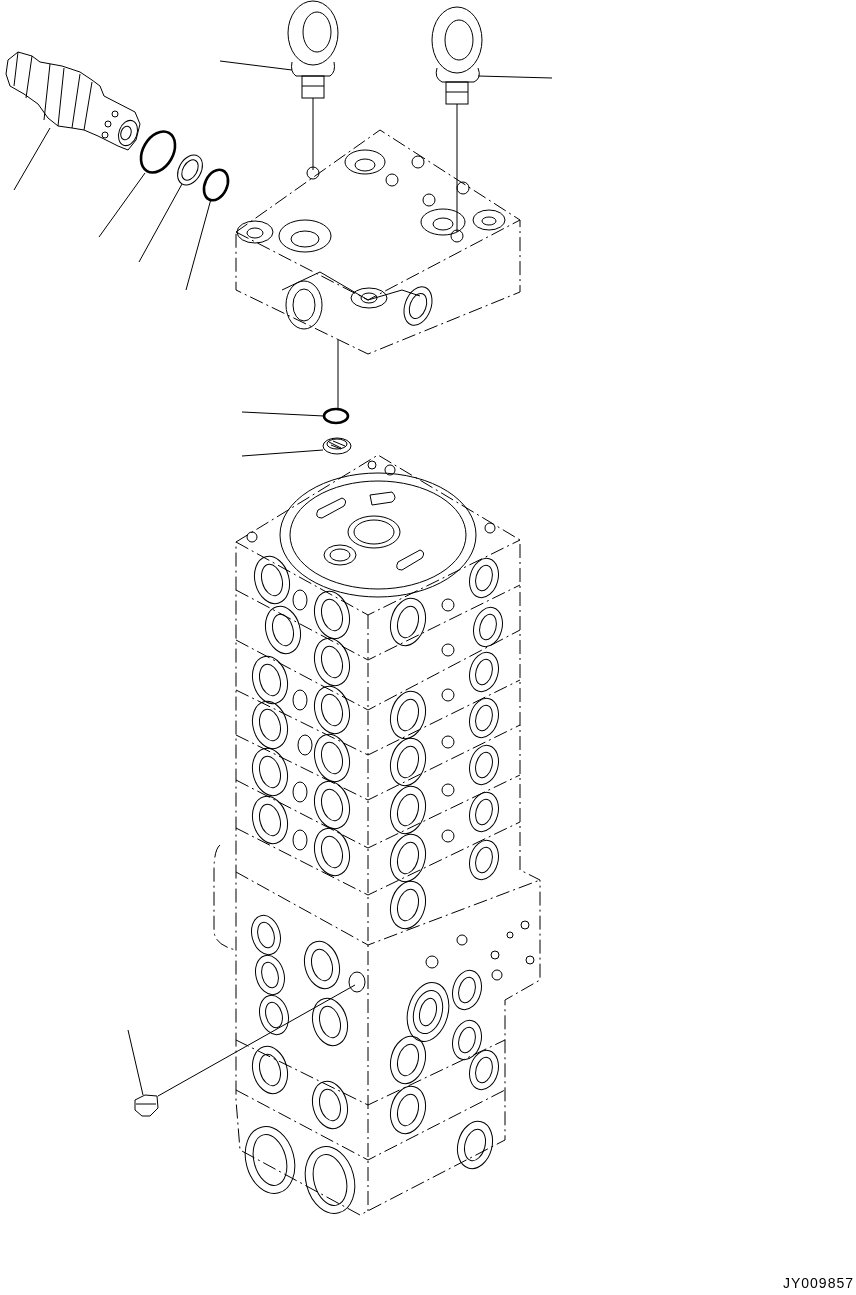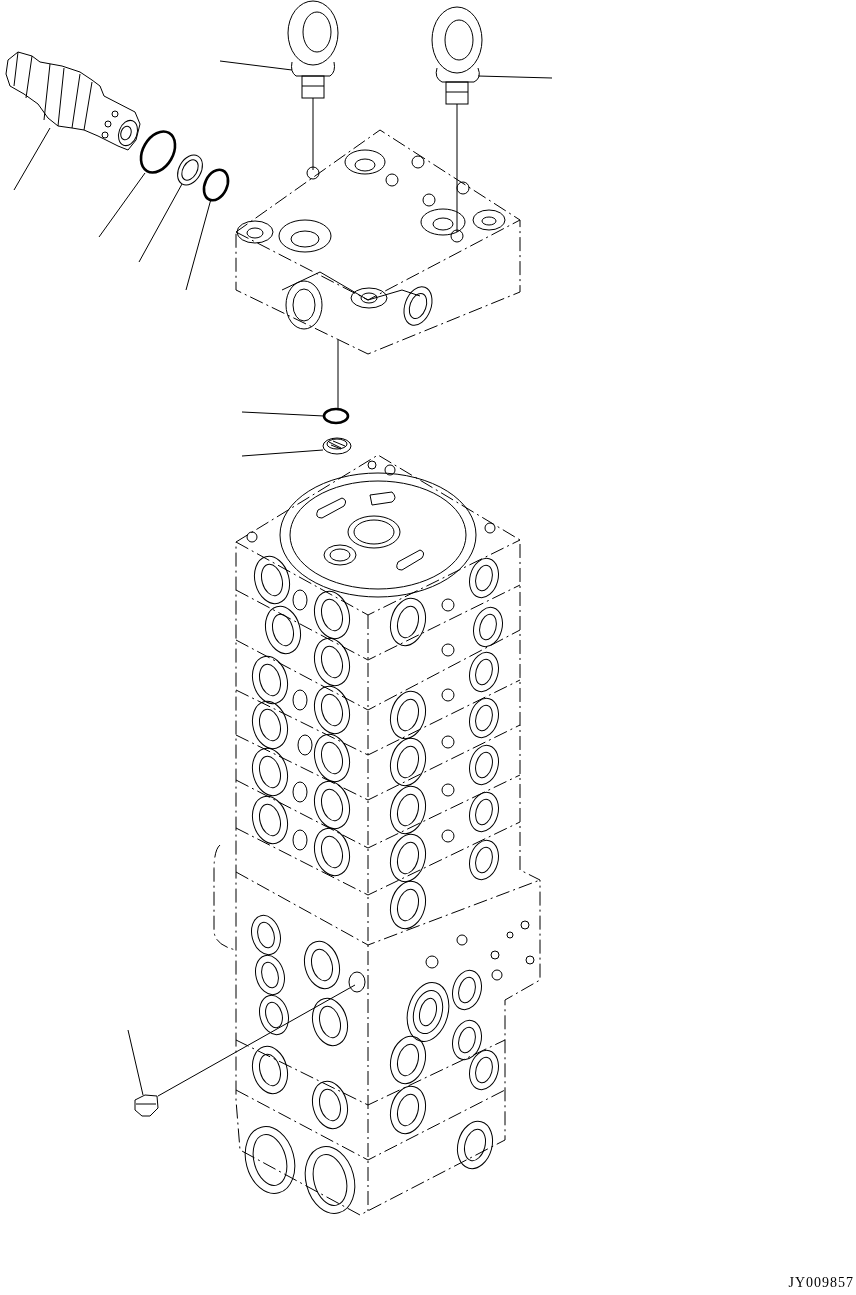--- a/index.html
+++ b/index.html
@@ -1,18 +1,18 @@
 <!DOCTYPE html>
 <html><head>
 <meta charset="utf-8">
 <style>
   html, body { margin: 0; padding: 0; background: #ffffff; }
   body { width: 856px; height: 1295px; position: relative; overflow: hidden; font-family: "DejaVu Sans Mono", monospace; }
   #canvas { position: absolute; left: 0; top: 0; width: 856px; height: 1295px; }
-  .drawing-id { position: absolute; right: 2px; bottom: 4px; font-family: Liberation Serif, serif; font-size: 14px; letter-spacing: 1px; color: #000; }
+  .drawing-id { position: absolute; right: 2px; bottom: 4px; font-family: Liberation Sans, sans-serif; font-size: 14px; letter-spacing: 1px; color: #000; }
   svg { position: absolute; left: 0; top: 0; }
   .ln { stroke: #000; stroke-width: 1; fill: none; }
   .thk { stroke: #000; stroke-width: 2.6; fill: none; }
   .dsh { stroke: #000; stroke-width: 1; fill: none; stroke-dasharray: 14 4 2 4; }
 </style>
 </head>
 <body>
 
 <div id="canvas">
 <svg width="856" height="1295" viewBox="0 0 856 1295" xmlns="http://www.w3.org/2000/svg">

